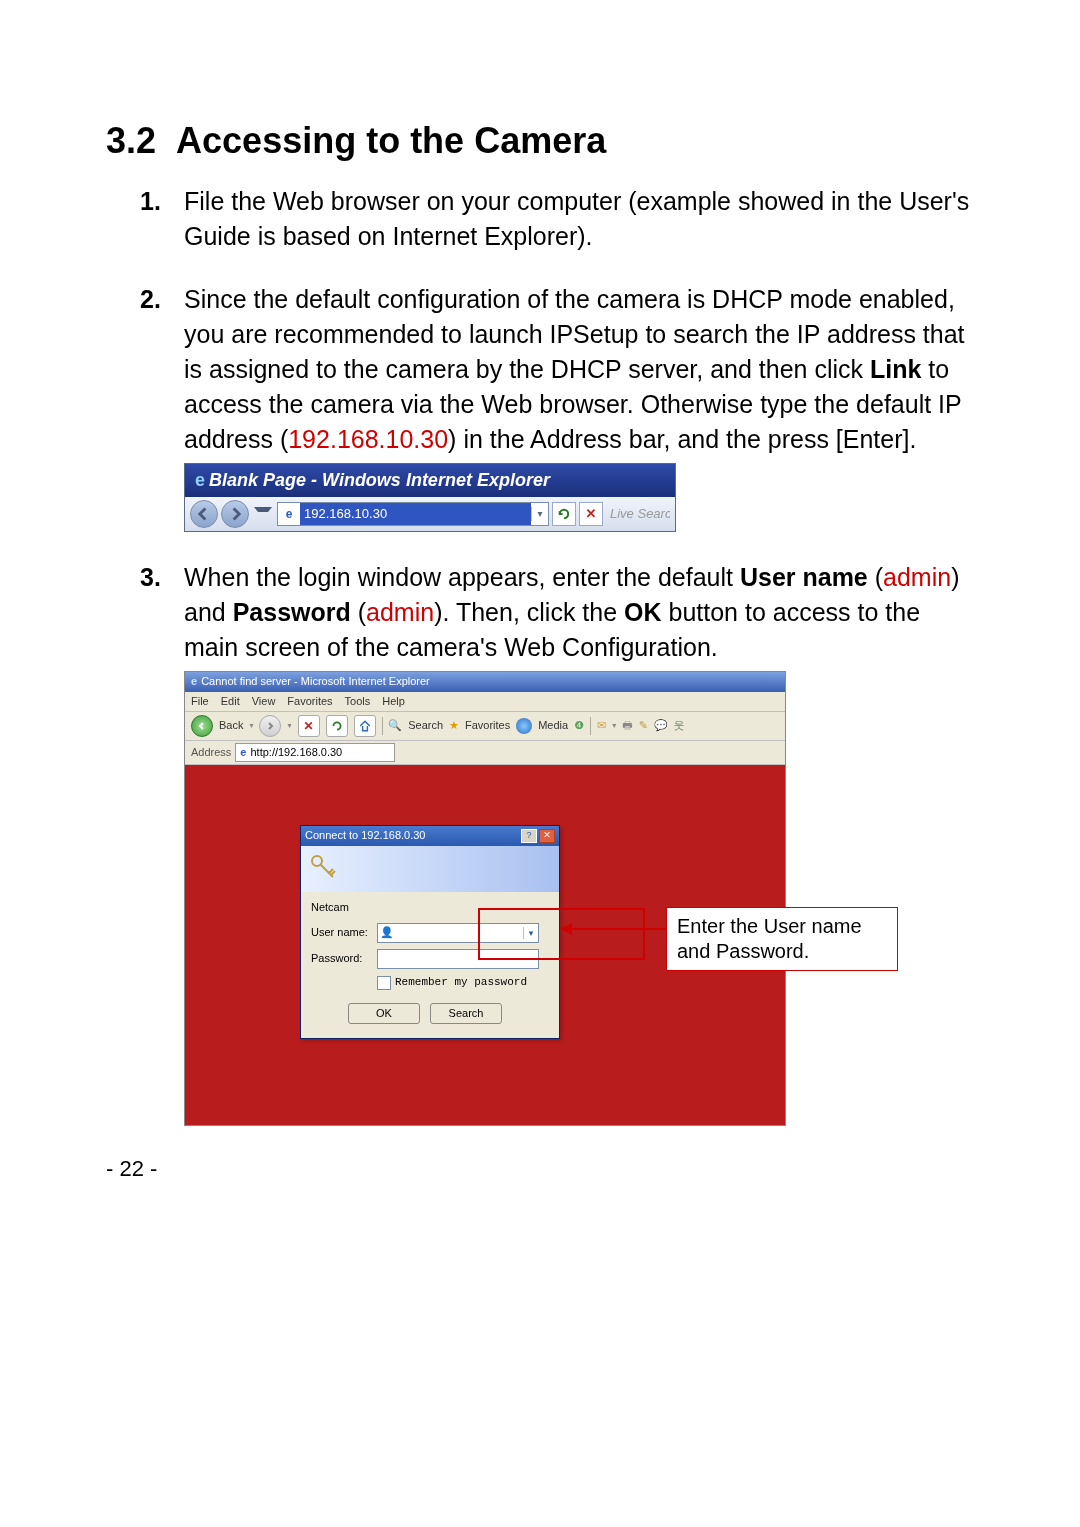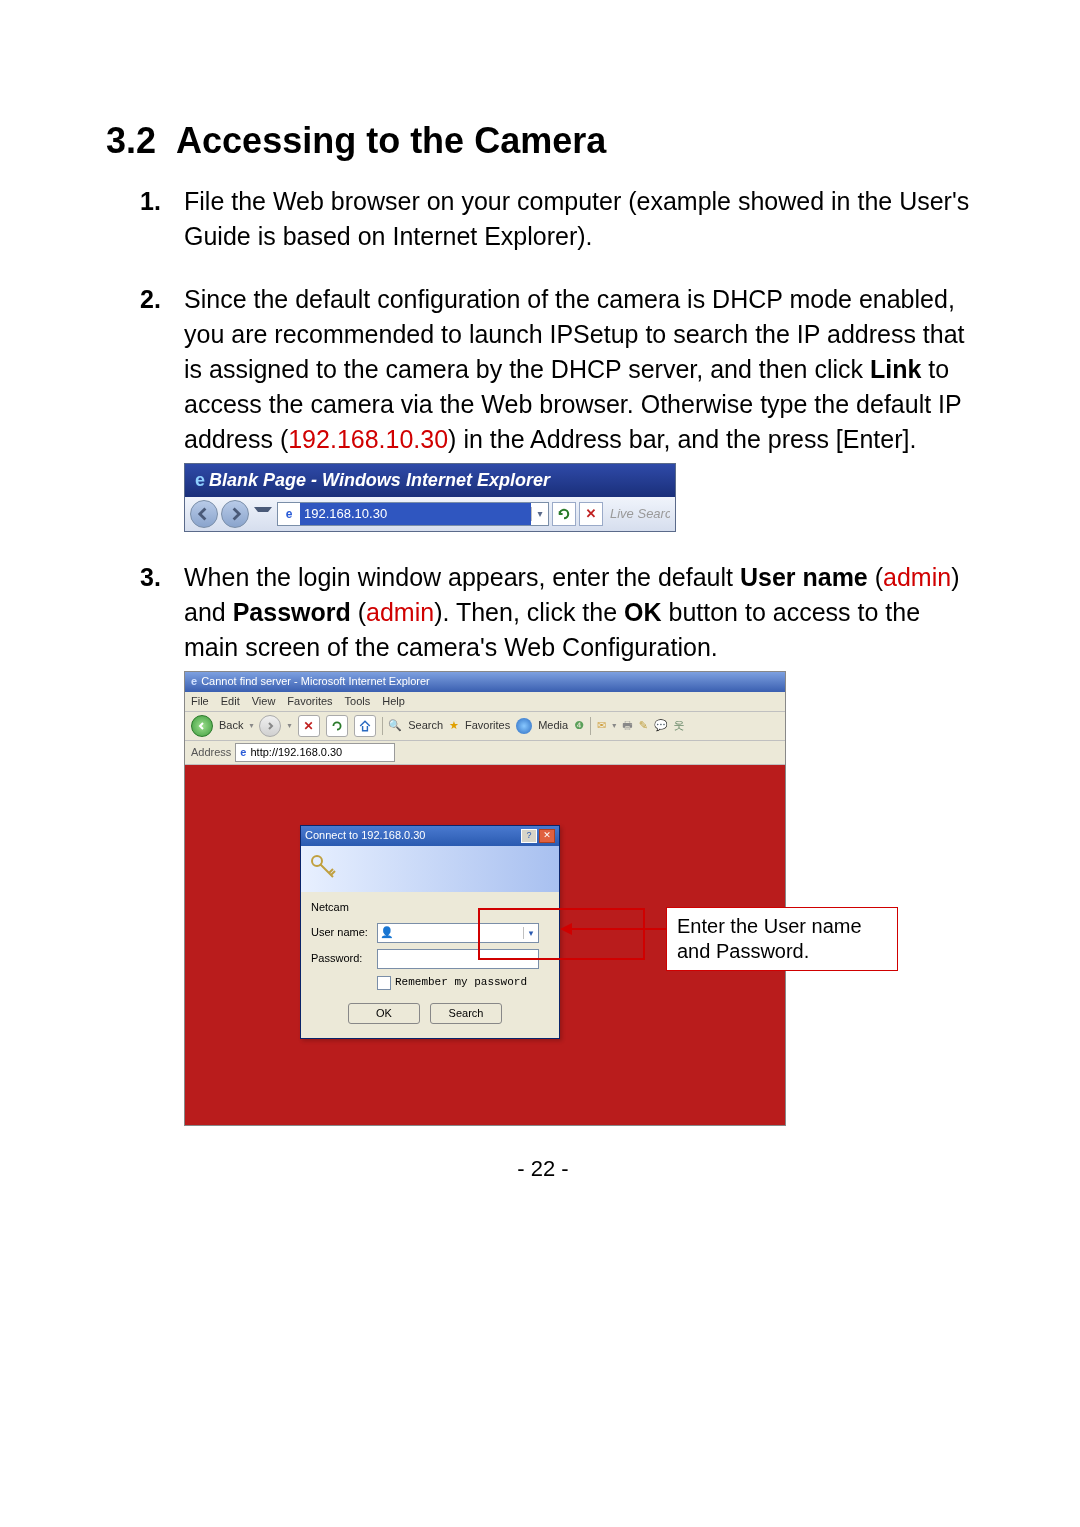--- a/index.html
+++ b/index.html
@@ -334,21 +334,20 @@
     border: 1px solid #d00000;
     background: #fff;
     padding: 6px 10px;
     font-size: 20px;
     color: #000;
     line-height: 1.25;
   }
   .ie6-wrap { position: relative; }
 
   .page-num {
-    text-align: center;
     font-size: 22px;
     margin-top: 30px;
   }
 </style>
 </head>
 <body>
 
 <div class="page">
 
   <h2 class="section-title">

